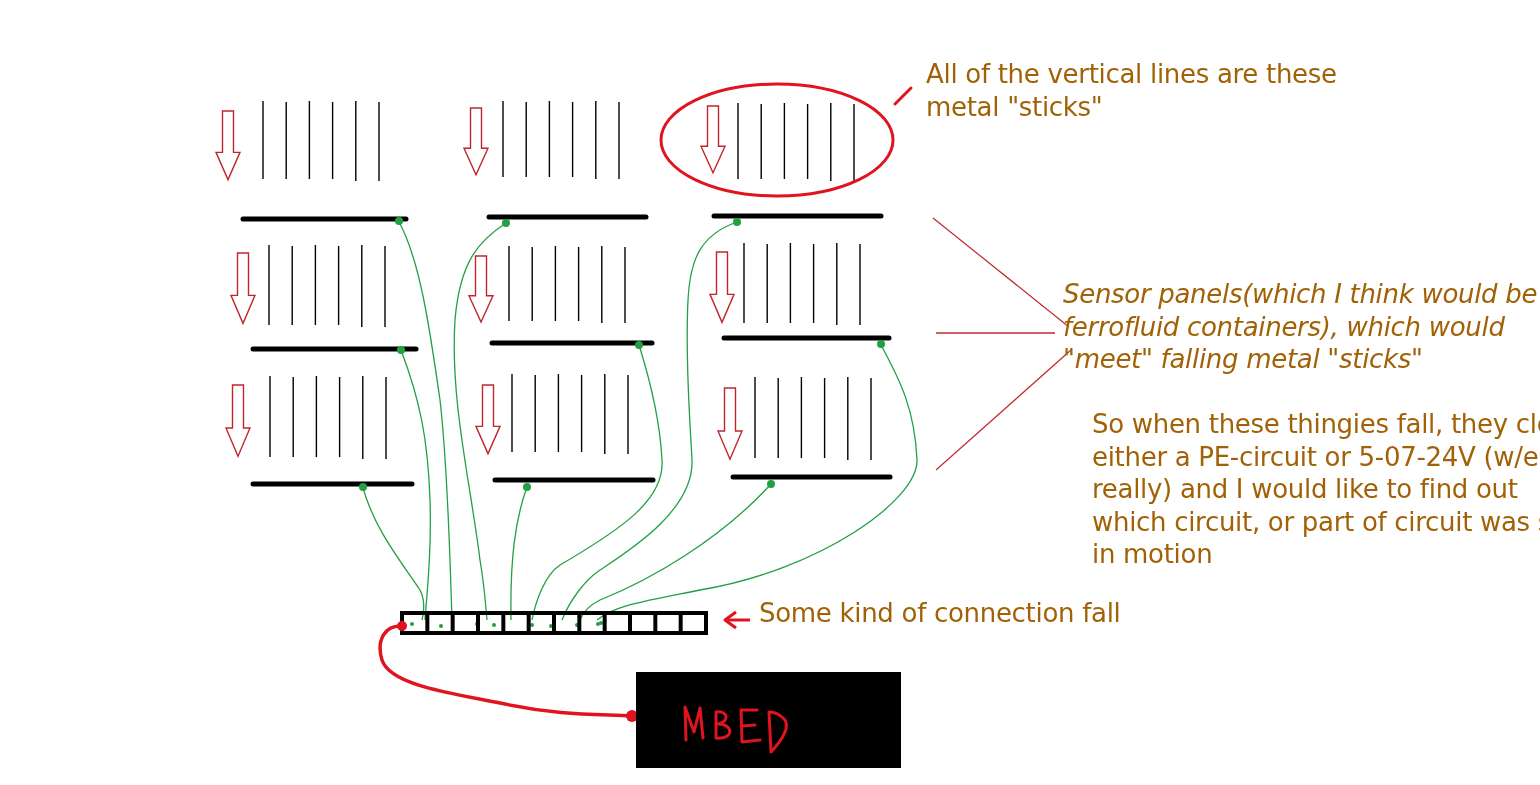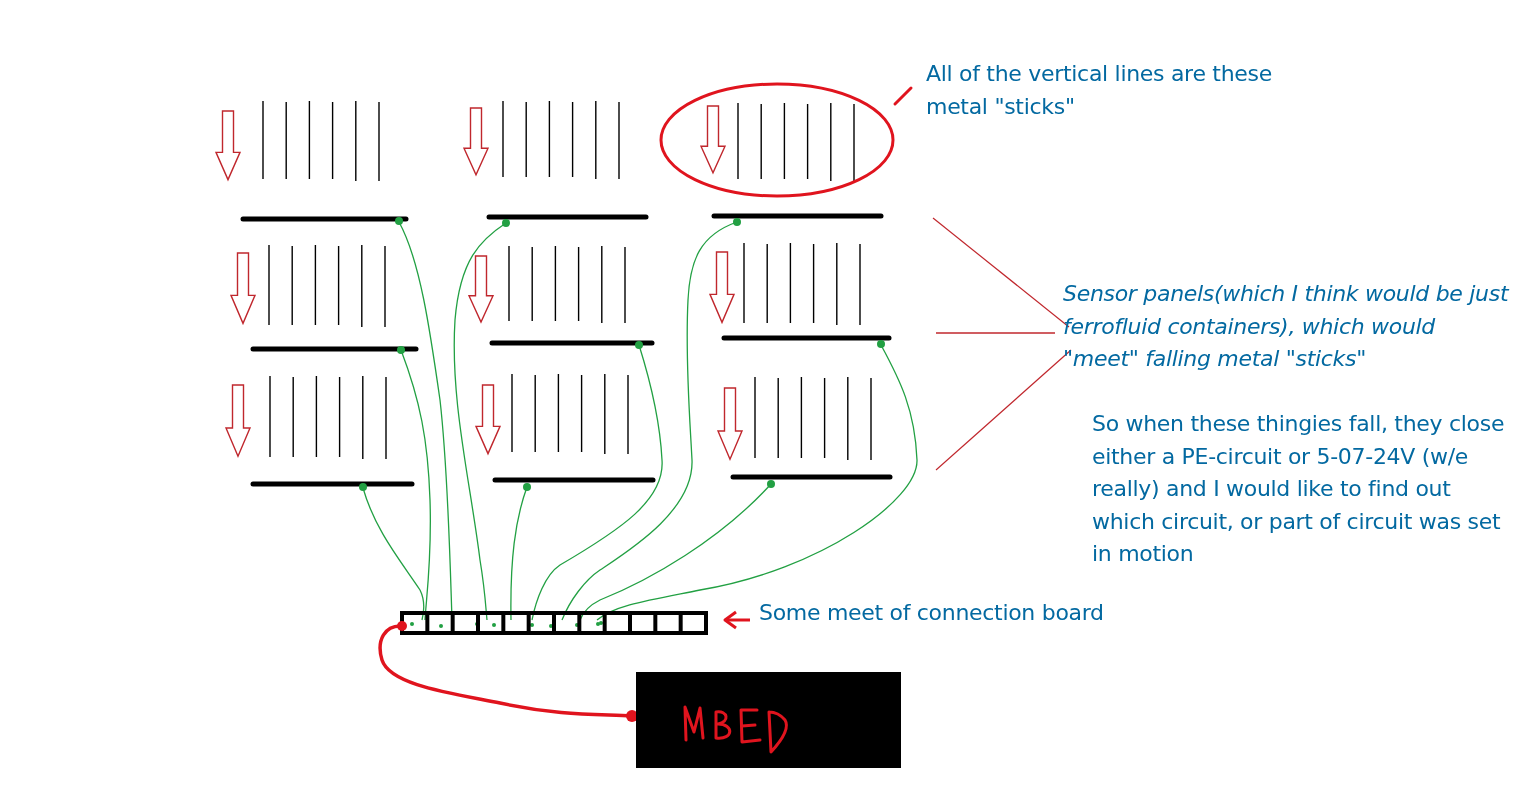--- a/index.html
+++ b/index.html
@@ -1,23 +1,23 @@
 <!DOCTYPE html>
 <html><head>
   <meta charset="utf-8">
   <style>
     html, body { margin: 0; padding: 0; background: #ffffff; }
     body { width: 1540px; height: 785px; position: relative; overflow: hidden; }
     #canvas { position: absolute; left: 0; top: 0; width: 1540px; height: 785px; }
     .note {
       position: absolute;
       font-family: "DejaVu Sans", sans-serif;
-      font-size: 22px;
+      font-size: 26px;
       line-height: 32.5px;
-      color: #0369a1;
+      color: #a16207;
       white-space: pre;
       letter-spacing: -0.3px;
     }
     #note-sticks { left: 926px; top: 58px; }
     #note-sensor { left: 1063px; top: 278px; font-style: italic; }
     #note-motion { left: 1092px; top: 408px; }
     #note-board { left: 759px; top: 597px; }
   </style>
 </head>
 <body>
@@ -193,13 +193,13 @@
 <div class="note" id="note-sticks">All of the vertical lines are these
 metal "sticks"</div>
 <div class="note" id="note-sensor">Sensor panels(which I think would be just
 ferrofluid containers), which would
 "meet" falling metal "sticks"</div>
 <div class="note" id="note-motion">So when these thingies fall, they close
 either a PE-circuit or 5-07-24V (w/e
 really) and I would like to find out
 which circuit, or part of circuit was set
 in motion</div>
-<div class="note" id="note-board">Some meet of connection board</div>
+<div class="note" id="note-board">Some kind of connection fall</div>
 
 </body></html>

